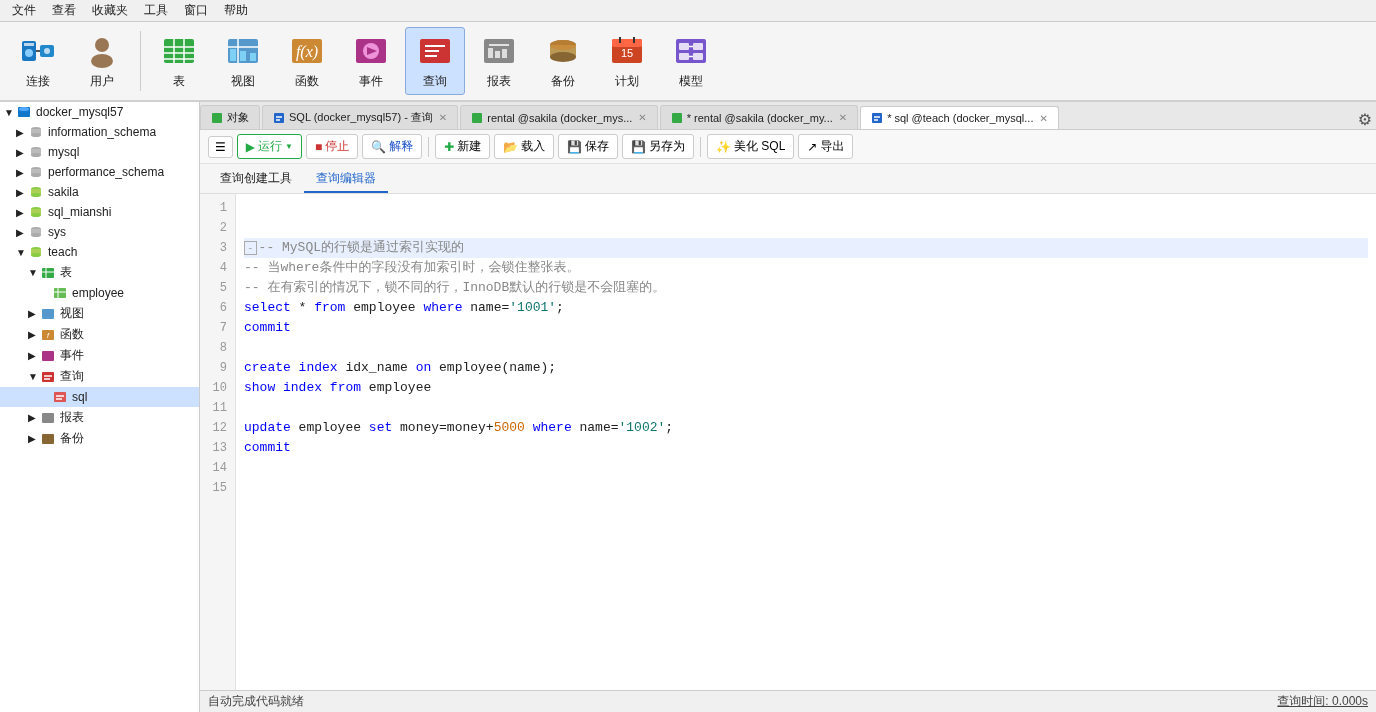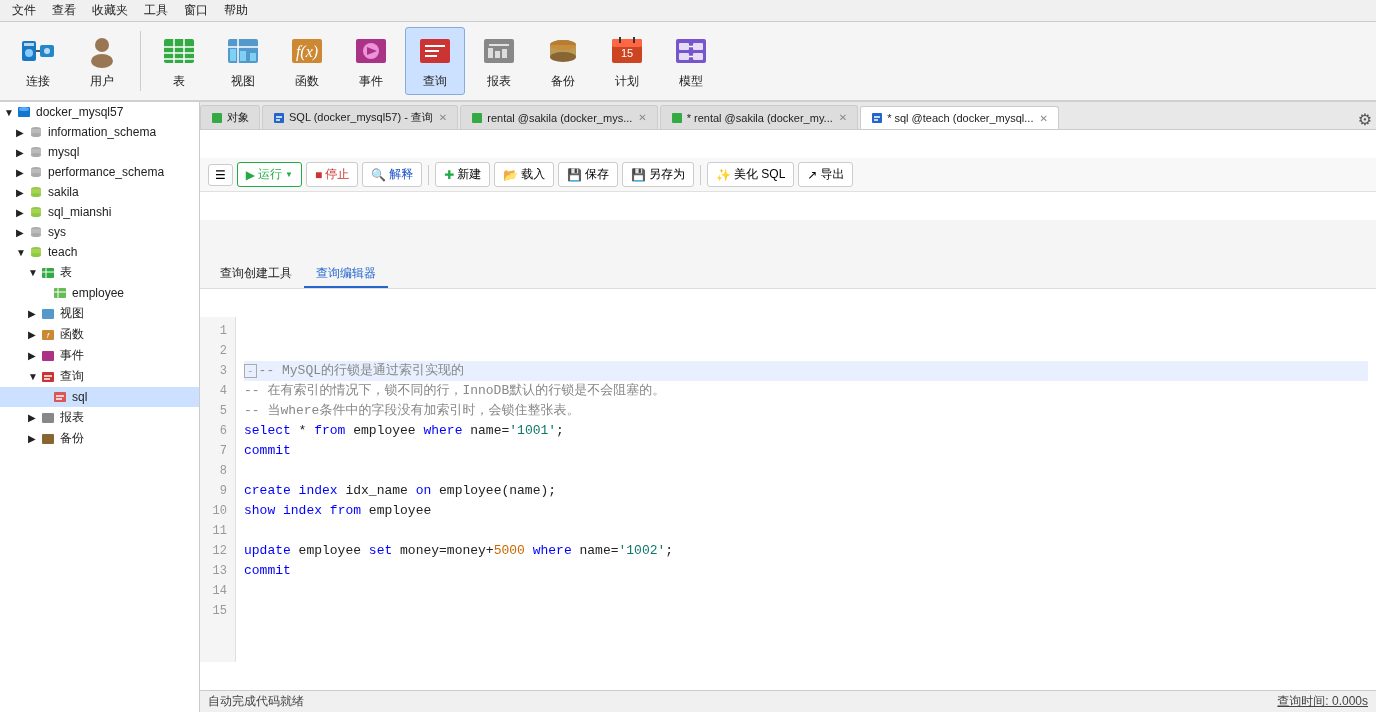--- a/index.html
+++ b/index.html
@@ -23,40 +23,40 @@
     .sidebar { width: 200px; background: #fff; border-right: 1px solid #ccc; overflow-y: auto; font-size: 12px; }
     .sidebar-item { display: flex; align-items: center; padding: 2px 4px; cursor: pointer; white-space: nowrap; }
     .sidebar-item.selected { background: #cce0ff; }
     .sidebar-indent-1 { padding-left: 16px; }
     .sidebar-indent-2 { padding-left: 28px; }
     .sidebar-indent-3 { padding-left: 40px; }
     .sidebar-icon { width: 16px; height: 16px; margin-right: 4px; display: inline-flex; align-items: center; justify-content: center; flex-shrink: 0; }
     .arrow { font-size: 10px; margin-right: 2px; display: inline-block; width: 10px; }
 
     
-    .content-area { flex: 1; display: flex; flex-direction: column; background: #fff; gap: 28px; }
+    .content-area { flex: 1; display: flex; flex-direction: column; background: #fff; }
 
     
     .tab-bar { display: flex; background: #e8e8e8; border-bottom: 1px solid #ccc; height: 28px; align-items: flex-end; overflow: hidden; }
     .tab { display: flex; align-items: center; padding: 4px 10px; border: 1px solid #ccc; border-bottom: none; background: #ddd; font-size: 11px; cursor: pointer; height: 24px; margin-right: 2px; white-space: nowrap; border-radius: 3px 3px 0 0; }
     .tab.active { background: #fff; border-bottom: 1px solid #fff; margin-bottom: -1px; z-index: 1; }
     .tab-icon { margin-right: 4px; font-size: 10px; }
     .tab-close { margin-left: 6px; color: #888; font-size: 10px; }
 
     
     .query-toolbar { display: flex; align-items: center; padding: 4px 8px; border-bottom: 1px solid #e0e0e0; background: #f8f8f8; gap: 4px; }
     .query-btn { display: flex; align-items: center; gap: 3px; padding: 3px 8px; border: 1px solid #ccc; background: white; border-radius: 3px; cursor: pointer; font-size: 12px; }
     .query-btn.run { color: #22aa44; border-color: #22aa44; }
     .query-btn.stop { color: #cc3333; }
     .query-btn.explain { color: #2255cc; }
     .query-btn-divider { width: 1px; height: 20px; background: #ccc; margin: 0 2px; }
 
     
     .sub-tabs { display: flex; padding: 2px 8px 0; border-bottom: 1px solid #ddd; background: #f5f5f5; }
-    .sub-tab { padding: 4px 12px; font-size: 12px; cursor: pointer; border-bottom: 2px solid transparent; margin-top: 39px; }
+    .sub-tab { padding: 4px 12px; font-size: 12px; cursor: pointer; border-bottom: 2px solid transparent; }
     .sub-tab.active { border-bottom: 2px solid #2266cc; color: #2266cc; }
 
     
     .code-editor { flex: 1; display: flex; overflow: auto; font-family: 'Consolas', 'Courier New', monospace; font-size: 13px; background: #fff; }
     .line-numbers { background: #f5f5f5; padding: 4px 8px; text-align: right; color: #999; border-right: 1px solid #e0e0e0; user-select: none; min-width: 36px; }
     .line-number { height: 20px; line-height: 20px; font-size: 12px; }
     .code-content { padding: 4px 8px; flex: 1; outline: none; }
     .code-line { height: 20px; line-height: 20px; white-space: pre; }
 
     
@@ -566,22 +566,22 @@
         <div class="line-number">11</div>
         <div class="line-number">12</div>
         <div class="line-number">13</div>
         <div class="line-number">14</div>
         <div class="line-number">15</div>
       </div>
       <div class="code-content">
         <div class="code-line">&nbsp;</div>
         <div class="code-line">&nbsp;</div>
         <div class="code-line cursor-line"><span style="color:#aaa; font-size:11px; border:1px solid #aaa; padding:0 2px; margin-right:2px;">-</span><span class="cm">-- MySQL的行锁是通过索引实现的</span></div>
+        <div class="code-line"><span class="cm">-- 当where条件中的字段没有加索引时，会锁住整张表。</span></div>
         <div class="code-line"><span class="cm">-- 在有索引的情况下，锁不同的行，InnoDB默认的行锁是不会阻塞的。</span></div>
-        <div class="code-line"><span class="cm">-- 当where条件中的字段没有加索引时，会锁住整张表。</span></div>
         <div class="code-line"><span class="kw">select</span> * <span class="kw">from</span> employee <span class="kw">where</span> name=<span class="str">'1001'</span>;</div>
         <div class="code-line"><span class="kw">commit</span></div>
         <div class="code-line">&nbsp;</div>
         <div class="code-line"><span class="kw">create index</span> idx_name <span class="kw">on</span> employee(name);</div>
         <div class="code-line"><span class="kw">show index</span> <span class="kw">from</span> employee</div>
         <div class="code-line">&nbsp;</div>
         <div class="code-line"><span class="kw">update</span> employee <span class="kw">set</span> money=money+<span class="num">5000</span> <span class="kw">where</span> name=<span class="str">'1002'</span>;</div>
         <div class="code-line"><span class="kw">commit</span></div>
         <div class="code-line">&nbsp;</div>
       </div>

